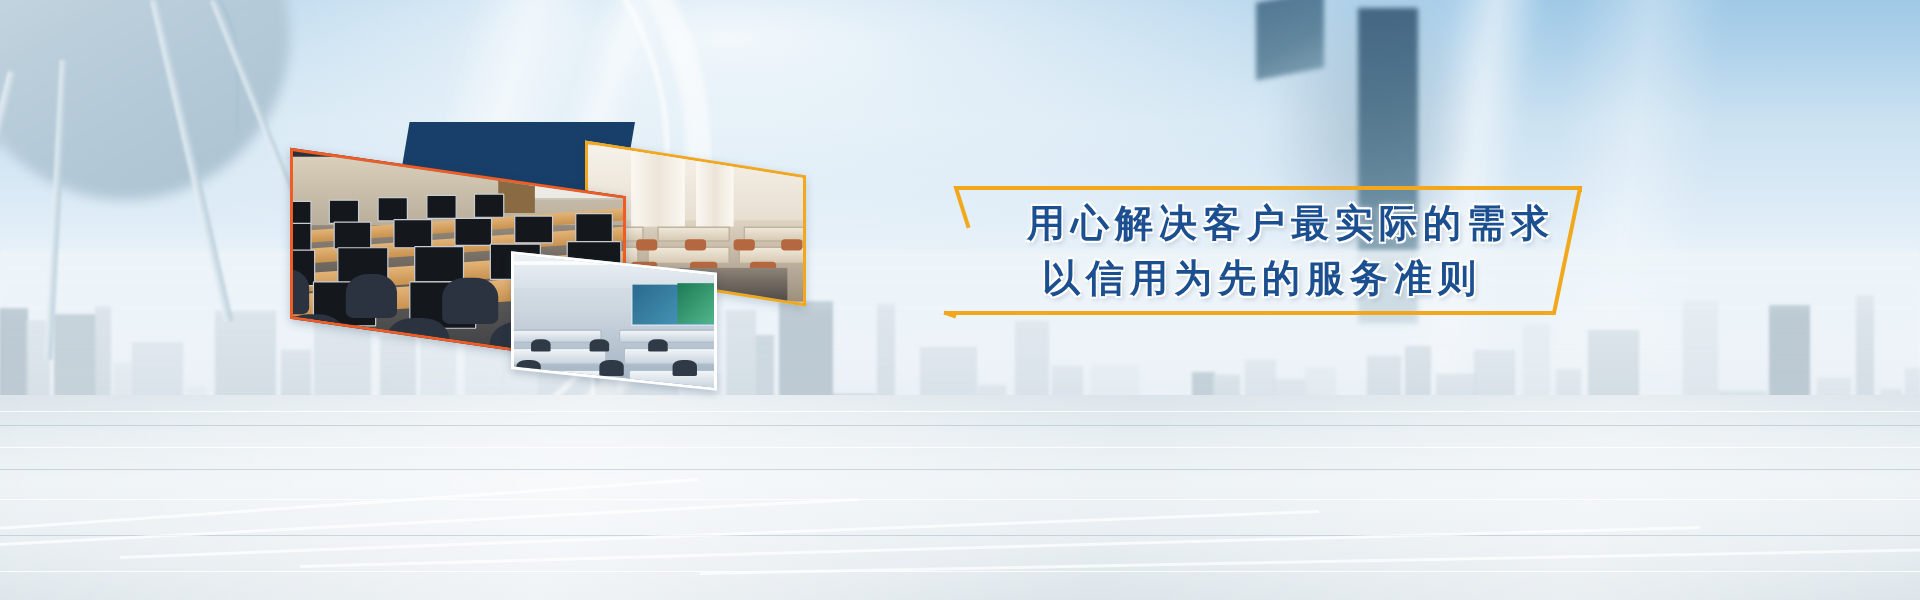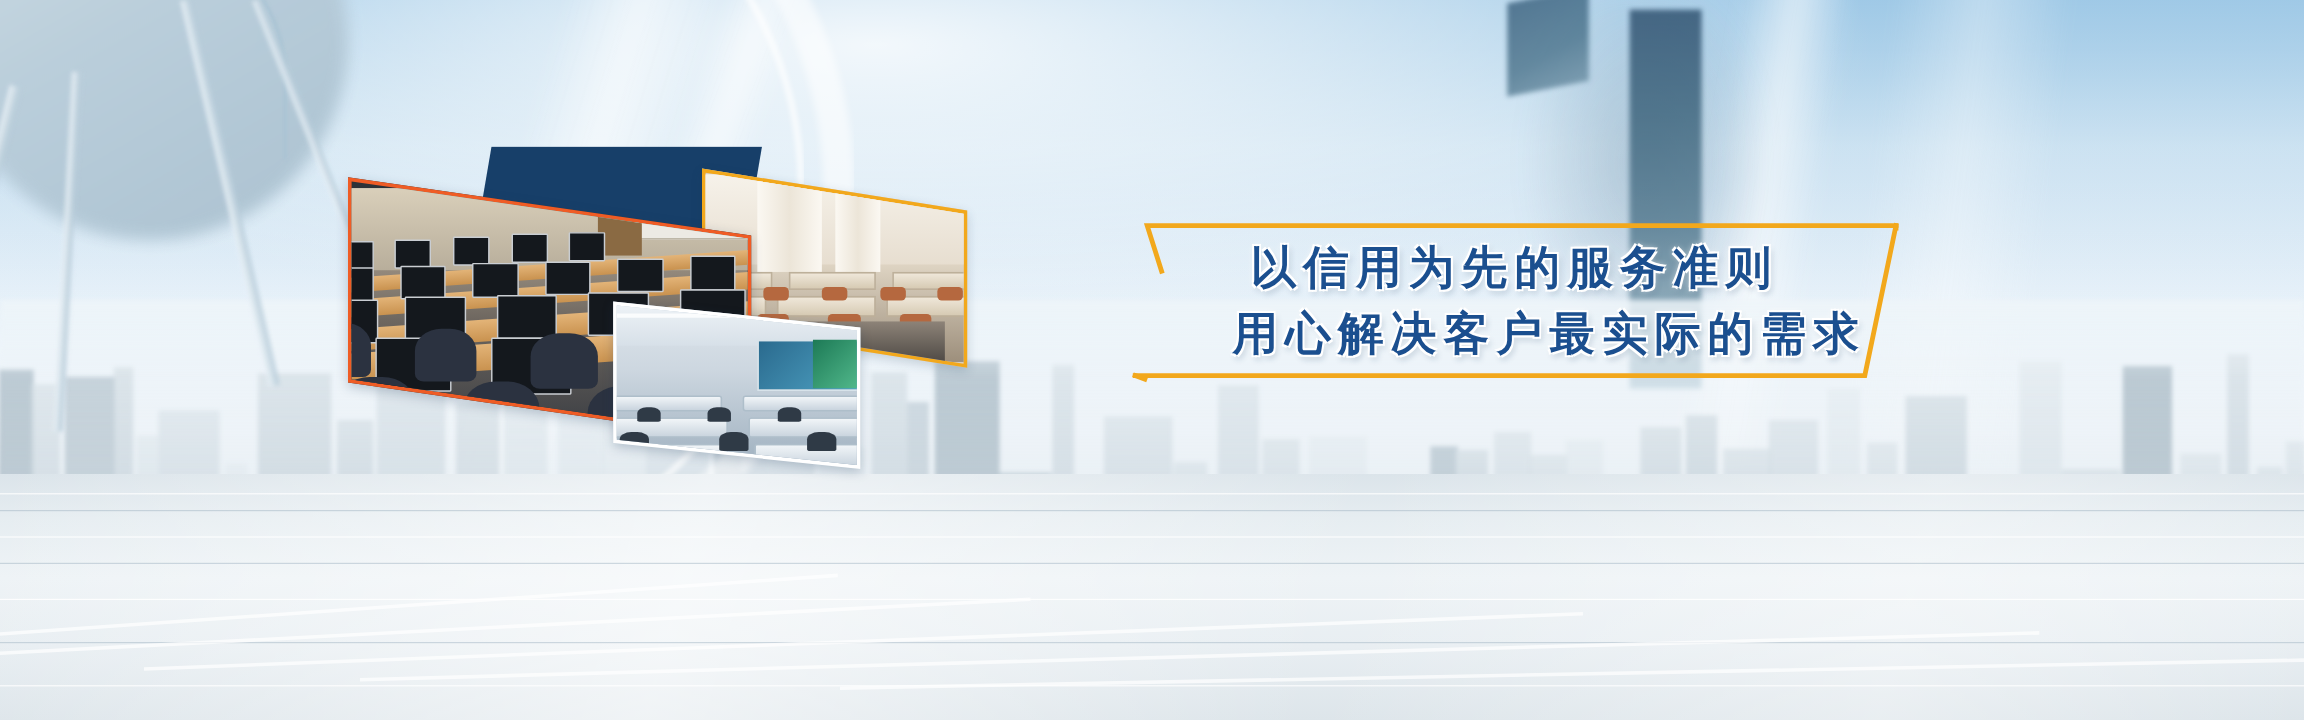--- a/index.html
+++ b/index.html
@@ -417,19 +417,19 @@
         <path d="M 28 58 L 16 20 L 640 20 L 640 22" stroke="#f2a81c" stroke-width="4" fill="none" stroke-linecap="square"></path>
         <path d="M 640 20 L 640 22" stroke="#f2a81c" stroke-width="4"></path>
         <path d="M 648 16 L 636 16 L 636 18" stroke="#f2a81c" stroke-width="0" fill="none"></path>
         <path d="M 636 18 L 624 145 L 8 145" stroke="#f2a81c" stroke-width="0" fill="none"></path>
         <path d="M 640 20 L 614 145 L 6 145" stroke="#f2a81c" stroke-width="4" fill="none" stroke-linecap="square"></path>
         <path d="M 6 145 L 14 148" stroke="#f2a81c" stroke-width="4" stroke-linecap="square"></path>
       </svg>
     </div>
 
     <div class="slogan-text">
+      <div class="line l2">用心解决客户最实际的需求</div>
       <div class="line l1">以信用为先的服务准则</div>
-      <div class="line l2">用心解决客户最实际的需求</div>
     </div>
 
   </div>
 
 </div>
 
 </body></html>

